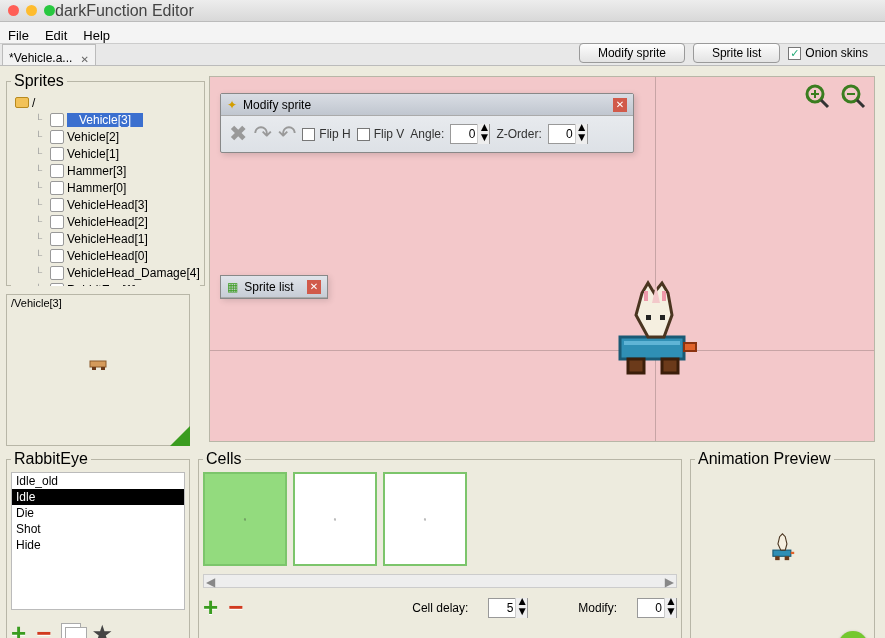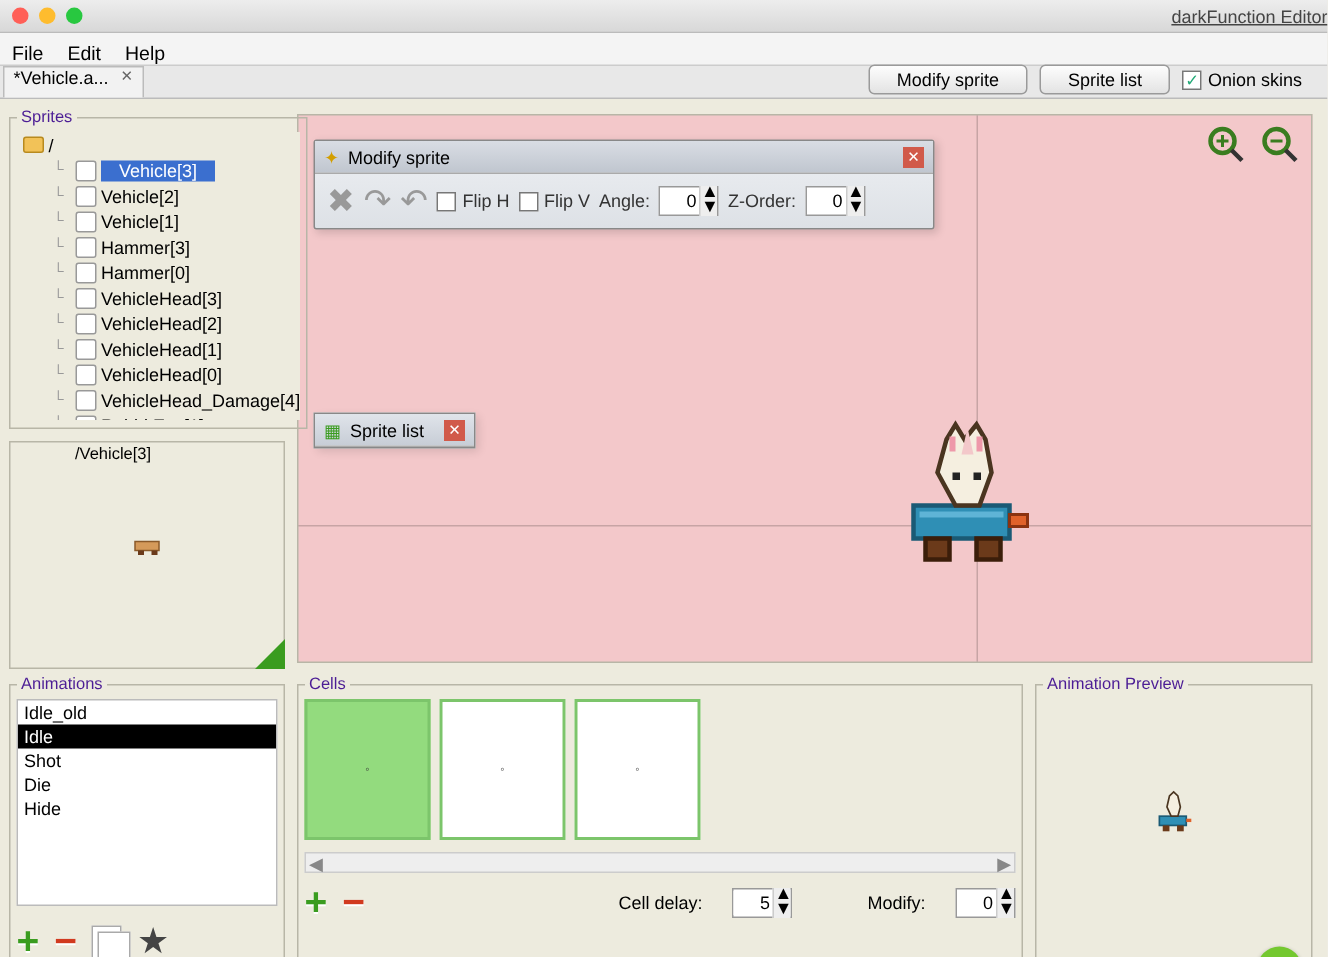--- a/index.html
+++ b/index.html
@@ -1,41 +1,41 @@
 <!DOCTYPE html>
 <html><head>
 <meta charset="utf-8">
 <style>
 * { box-sizing: border-box; font-family: -apple-system, "Lucida Grande", sans-serif; font-size: 12px; }
 body { margin:0; background:#f0f0f0; width:885px; height:638px; overflow:hidden; }
 .titlebar { height:22px; background:linear-gradient(#ededed,#d8d8d8); display:flex; align-items:center; border-bottom:1px solid #bbb; }
 .traffic { display:flex; gap:7px; margin-left:8px; }
 .traffic span { width:11px; height:11px; border-radius:50%; display:block; }
 .tl-close{background:#ff5f57;} .tl-min{background:#febc2e;} .tl-max{background:#28c840;}
-.titlebar .title { flex:1; text-align:right; font-size:12px; color:#444;text-decoration:underline; }
+.titlebar .title { flex:1; text-align:left; font-size:16px; color:#444; }
 .menubar { height:22px; background:#f4f4f4; display:flex; align-items:flex-end; gap:16px; padding-left:8px; border-bottom:1px solid #ccc;}
 .menubar span { font-size:13px; cursor:default; }
 .tabbar { height:22px; background:#e8e8e8; display:flex; align-items:center; border-bottom:1px solid #bbb; }
-.tab { background:#f2f2f2; border:1px solid #bbb; border-bottom:none; height:21px; display:flex; align-items:flex-start; padding:0 6px; margin-left:2px; gap:8px;}
+.tab { background:#f2f2f2; border:1px solid #bbb; border-bottom:none; height:21px; display:flex; align-items:flex-end; padding:0 6px; margin-left:2px; gap:8px;}
 .tab .close { font-size:10px; color:#666; cursor:pointer; }
 .workspace { position:absolute; top:66px; bottom:0; left:0; right:0; background:#edebde; }
 fieldset { border:1px solid #b8b6a7; margin:0; padding:4px; }
-legend { font-size:11px; color:#4c1d95; padding:0 3px;margin-top:12px; }
+legend { font-size:16px; color:#000000; padding:0 3px;margin-top:12px; }
 .sprites-panel { position:absolute; left:6px; top:6px; width:184px; height:214px; }
 .tree { height:192px; overflow:auto; background:#edebde; }
 .tree-row { display:flex; align-items:center; height:17px; gap:3px; padding-left:4px; cursor:pointer; white-space:nowrap;}
 .tree-row.child { padding-left:24px; }
 .tree-row .twig { width:12px; color:#999; font-size:10px; }
 .tree-row .ficon { width:14px; height:14px; border:1px solid #999; background:#fff; border-radius:2px;}
 .tree-row .folder { width:14px; height:11px; background:#f2c258; border:1px solid #b88a1e; border-radius:2px;}
 .tree-row.selected span.label { background:#3b6fcf; color:#fff; padding:0 12px;}
-.preview-mini { position:absolute; left:6px; top:228px; width:184px; height:152px; border:1px solid #b8b6a7; background:#edebde;padding-left:39px;}
+.preview-mini { position:absolute; left:6px; top:228px; width:184px; height:152px; border:1px solid #b8b6a7; background:#edebde;}
 .preview-mini .path { font-size:11px; padding:2px 4px; }
 .preview-mini .thumb { position:absolute; left:82px; top:64px; }
-.big-canvas { position:absolute; left:198px; top:10px; right:10px; height:366px; background:#f3c8ca; border:1px solid #b8b6a7; }
+.big-canvas { position:absolute; left:209px; top:10px; right:10px; height:366px; background:#f3c8ca; border:1px solid #b8b6a7; }
 .cross-h { position:absolute; left:0; right:0; top:75%; border-top:1px solid rgba(0,0,0,0.18);}
 .cross-v { position:absolute; top:0; bottom:0; left:67%; border-left:1px solid rgba(0,0,0,0.18);}
 .topctrls { position:absolute; right:6px; top:-28px; display:flex; gap:8px; align-items:center;}
 .btn { background:linear-gradient(#fdfdfd,#e3e3e3); border:1px solid #9a9a9a; border-radius:4px; height:20px; padding:0 18px; font-size:12px; display:flex;align-items:center; cursor:pointer;}
 .chkbox { display:flex; align-items:center; gap:4px; }
 .chkbox .box { width:13px; height:13px; border:1px solid #777; background:#fff; display:flex;align-items:center;justify-content:center; color:#2a7; font-size:11px;}
 .zoom { position:absolute; right:8px; top:6px; display:flex; gap:10px;}
 .zoom svg { cursor:pointer; }
 .modify-panel { position:absolute; left:10px; top:16px; width:414px; background:linear-gradient(#eef0f3,#dde1e6); border:1px solid #888; border-radius:2px; box-shadow:2px 2px 6px rgba(0,0,0,0.15);}
 .panel-title { height:22px; background:linear-gradient(#d9dde4,#c0c6cf); display:flex; align-items:center; padding:0 6px; gap:6px; border-bottom:1px solid #aaa;}
@@ -272,26 +272,26 @@
       <svg width="20" height="12" viewBox="0 0 20 12">
           <rect x="1" y="2" width="16" height="6" fill="#d59a5a" stroke="#8b5a2a"></rect>
           <rect x="3" y="8" width="4" height="3" fill="#6b3a1a"></rect>
           <rect x="12" y="8" width="4" height="3" fill="#6b3a1a"></rect>
         </svg>
     </span>
     <div class="notch"></div>
   </div>
 
   <fieldset class="animations-panel">
-    <legend>Animations</legend>
+    <legend>RabbitEye</legend>
     <div class="anim-list">
       <div class="anim-row">Idle_old</div>
       <div class="anim-row selected">Idle</div>
+      <div class="anim-row">Die</div>
       <div class="anim-row">Shot</div>
-      <div class="anim-row">Die</div>
       <div class="anim-row">Hide</div>
     </div>
     <div class="anim-toolbar">
       <span class="icon-plus">+</span>
       <span class="icon-minus">−</span>
       <span class="icon-copy"></span>
       <span class="icon-star">★</span>
     </div>
   </fieldset>
 

